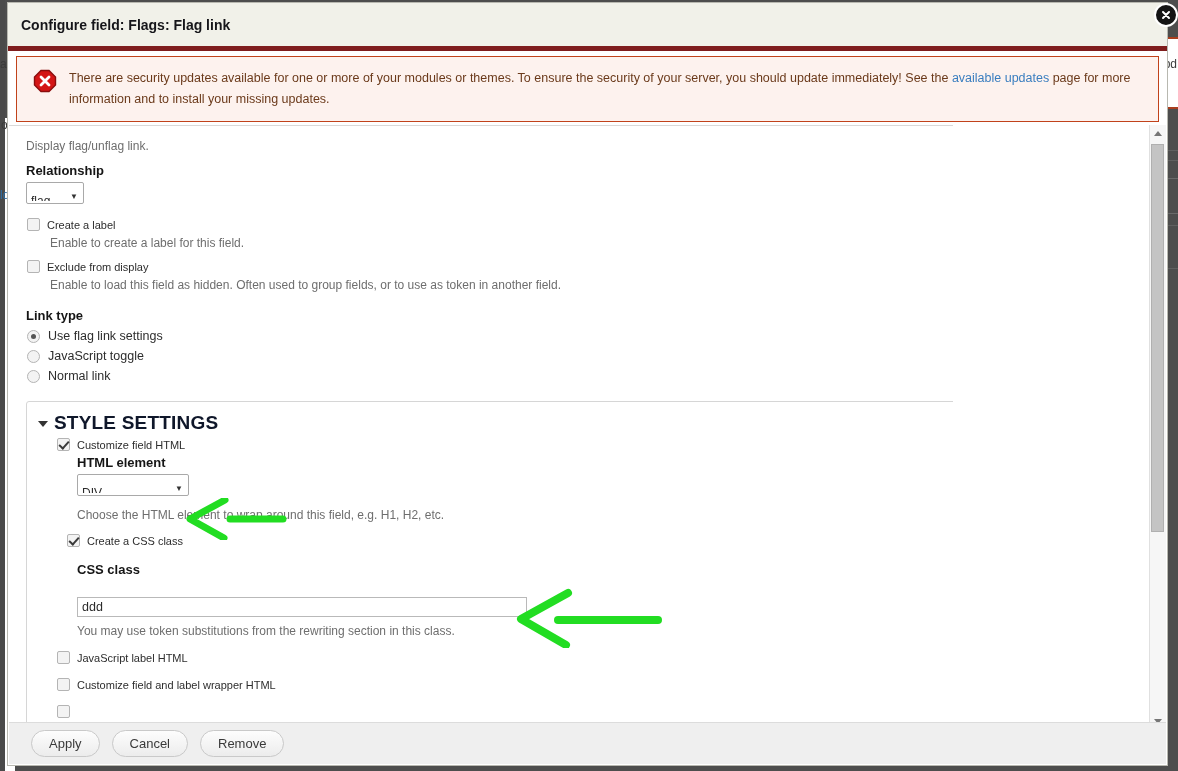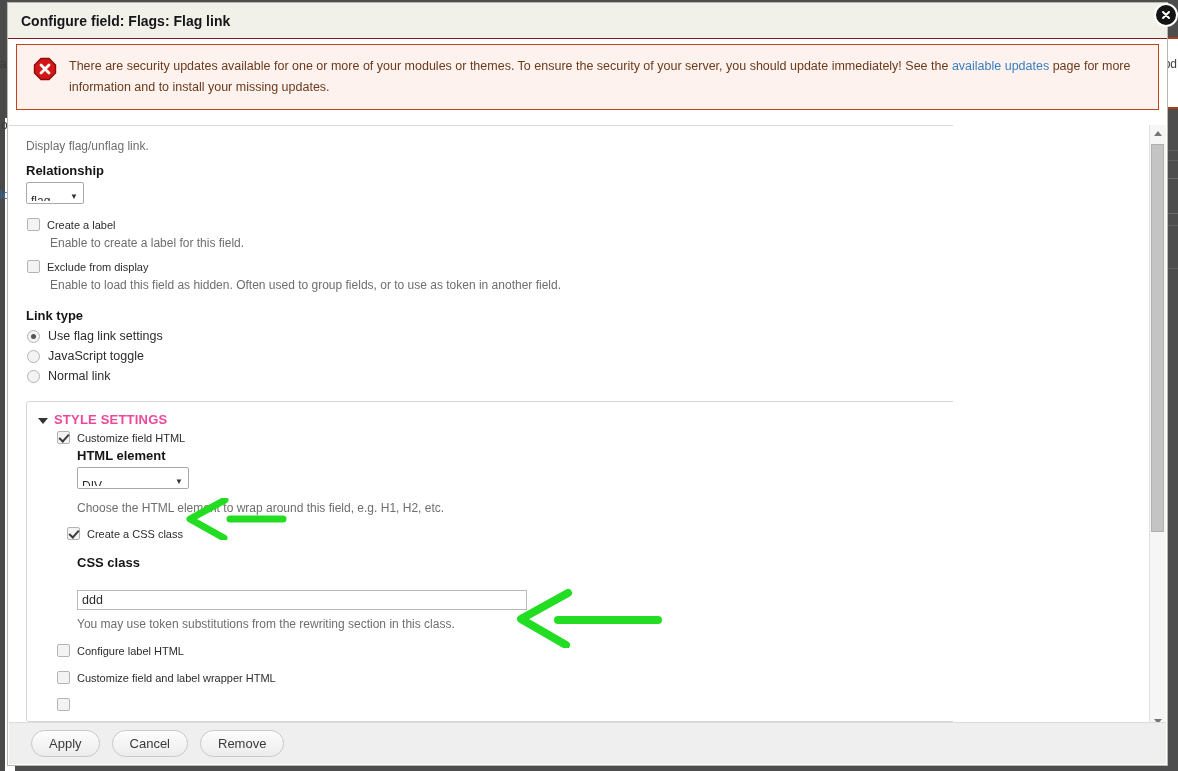--- a/index.html
+++ b/index.html
@@ -74,23 +74,23 @@
     position: absolute;
     left: 7px; top: 2px;
     width: 1161px; height: 764px;
     background: #ffffff;
     border: 1px solid #b8b8b0;
     box-sizing: border-box;
   }
 
   
   #titlebar {
-    height: 36px;
+    height: 48px;
     background: #f1f1e9;
-    border-bottom: 1px solid #7f1d1d;
+    border-bottom: 5px solid #7f1d1d;
     display: flex;
     align-items: center;
     padding-left: 13px;
     box-sizing: border-box;
   }
   #modal-title {
     font-size: 14px;
     font-weight: bold;
     color: #16161a;
   }
@@ -286,23 +286,23 @@
     margin: 2px 0 4px 0;
   }
   #style-settings-legend .tri {
     width: 0; height: 0;
     border-left: 5px solid transparent;
     border-right: 5px solid transparent;
     border-top: 6px solid #333333;
     margin: 2px 6px 0 1px;
   }
   #style-settings-title {
-    font-size: 13px;
+    font-size: 19px;
     font-weight: bold;
-    color: #ec4899;
+    color: #0f172a;
     letter-spacing: 0.2px;
   }
   .indent-1 { margin-left: 19px; }
   .indent-2 { margin-left: 40px; }
 
   input.text-input {
     font-family: "Liberation Sans", sans-serif;
     font-size: 12.5px;
     color: #2b2b2b;
     border: 1px solid #b9b9b9;
@@ -501,21 +501,21 @@
           </div>
 
           <div class="indent-2" style="margin-top:15px;">
             <div class="field-label">CSS class</div>
             <input id="css-class-input" class="text-input" type="text" value="ddd" style="">
             <div class="sub-desc" style="margin-left:0;margin-top:6px;">You may use token substitutions from the rewriting section in this class.</div>
           </div>
 
           <div class="check-row indent-1" style="margin-top:12px;">
             <span class="cb"></span>
-            <span class="cb-label">Configure label HTML</span>
+            <span class="cb-label">JavaScript label HTML</span>
           </div>
 
           <div class="check-row indent-1" style="margin-top:14px;">
             <span class="cb"></span>
             <span class="cb-label">Customize field and label wrapper HTML</span>
           </div>
 
           <div class="check-row indent-1" style="margin-top:14px;">
             <span class="cb"></span>
           </div>

